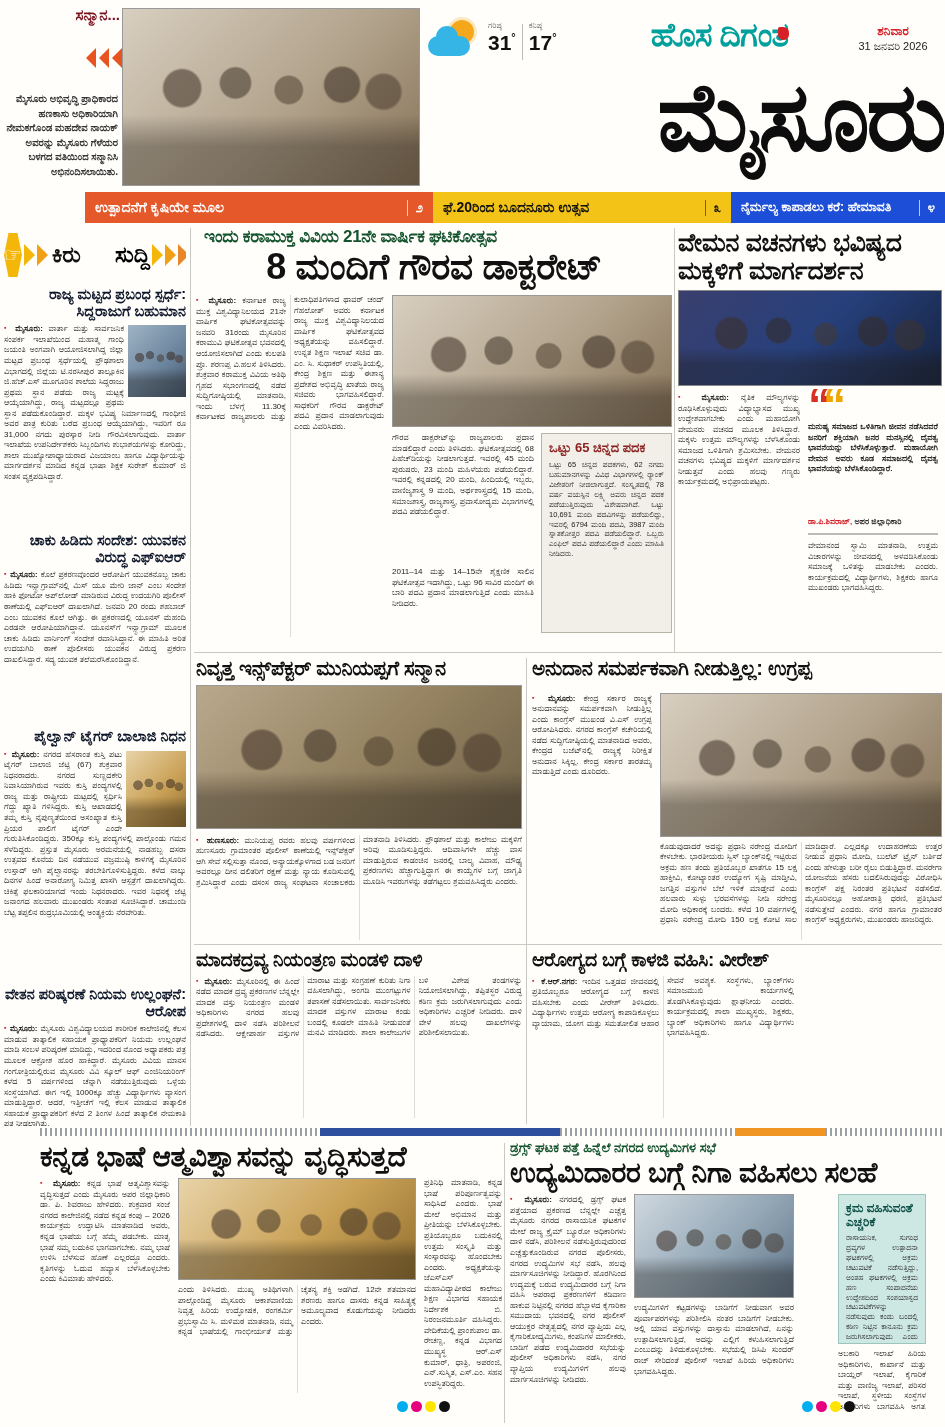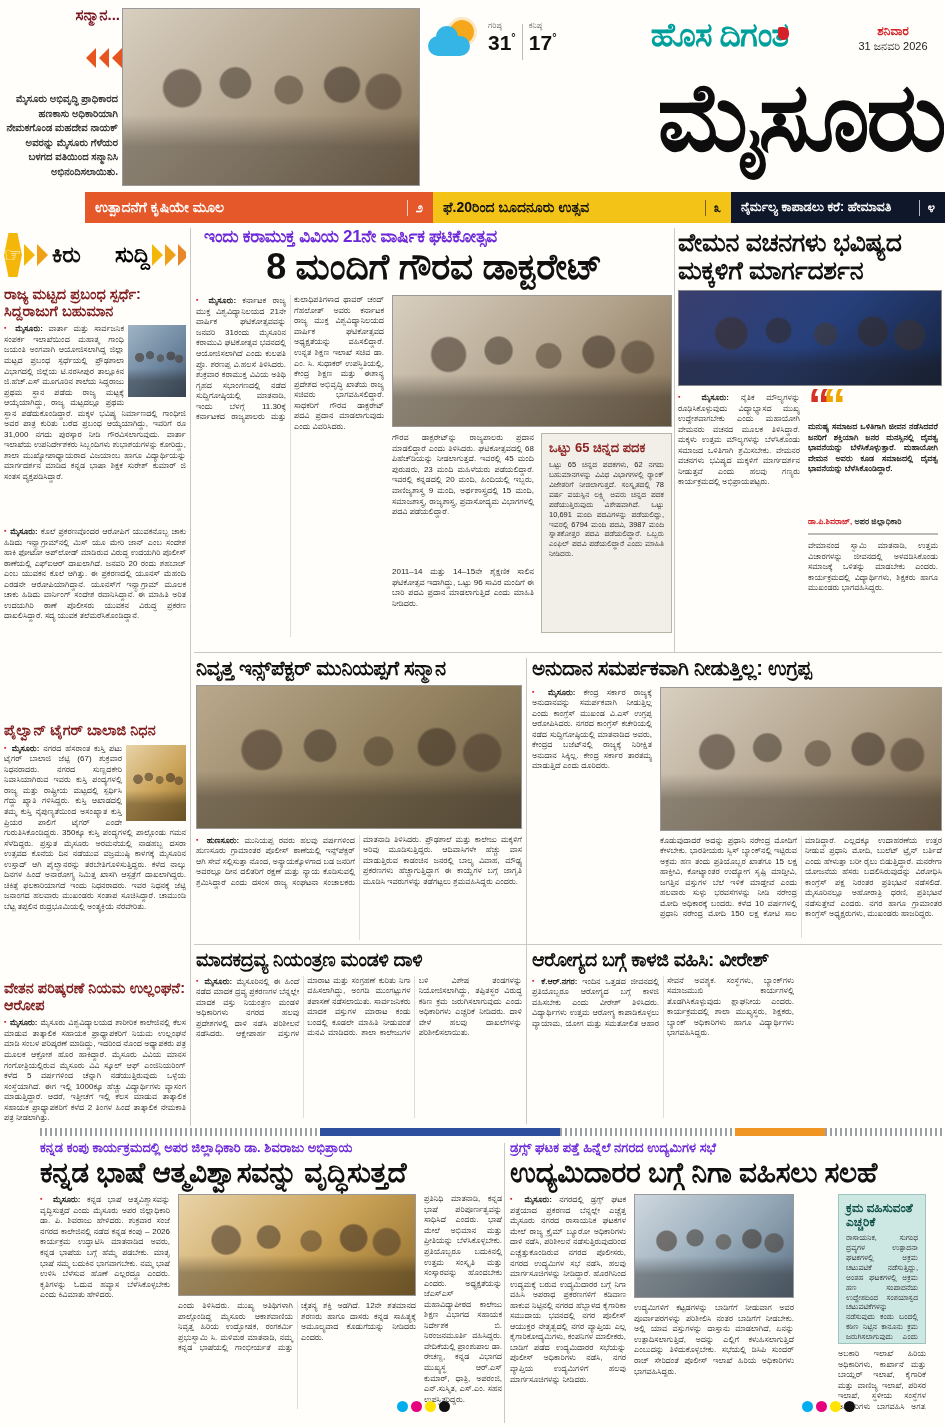--- a/index.html
+++ b/index.html
@@ -30,27 +30,27 @@
   .dl::before { content:"▪ "; color:#d62128; font-size:7px; vertical-align:1px; }
   .vrule { position:absolute; width:1px; background:#c9c9c4; }
   .hrule { position:absolute; height:1px; background:#c9c9c4; }
   .teaser { display:flex; align-items:center; height:31px; padding:0 10px; font-weight:bold; font-size:14px; }
   .teaser .pg { margin-left:auto; padding-left:8px; border-left:1px solid rgba(255,255,255,.7); font-size:13px; }
   .kiru-hex { width:42px; height:44px; background:#f5b60a; clip-path:polygon(25% 0,75% 0,100% 50%,75% 100%,25% 100%,0 50%);
      display:flex; align-items:center; justify-content:center; color:#fff; font-size:20px; }
   .chev { width:0; height:0; border-top:11px solid transparent; border-bottom:11px solid transparent; border-left:11px solid #f5b60a; margin-left:2px; }
   .chev.s2 { border-left-color:#f0a016; } .chev.s3 { border-left-color:#e8872a; }
   .lchev { width:0; height:0; border-top:10px solid transparent; border-bottom:10px solid transparent; border-right:10px solid #e8541f; margin-right:3px; display:inline-block; }
-  .item-head { font-weight:bold; font-size:14.5px; text-align:left; line-height:1.15; color:#7f1d1d; margin:6px 0 4px; }
+  .item-head { font-weight:bold; font-size:14.5px; text-align:right; line-height:1.15; color:#0f172a; margin:6px 0 4px; }
   .box { background:#f1efe7; border:1px solid #b9b5a6; padding:6px 7px; }
   .box .bt { color:#8a1f1f; font-weight:bold; font-size:13px; margin-bottom:4px; }
   .quote-marks { font-size:46px; line-height:.6; font-weight:bold; }
   .dot { width:11px; height:11px; border-radius:50%; display:inline-block; margin:0 1.5px; }
   .cap { font-size:7.5px; line-height:1.3; color:#222; text-align:justify; }
-  .kicker { font-weight:bold; color:#6d28d9; }
+  .kicker { font-weight:bold; color:#14532d; }
 </style>
 </head>
 <body>
 
 <div id="canvas">
 
   <div class="abs" style="left:10px;top:6px;width:110px;height:20px;text-align:right;color:#7a1220;font-weight:bold;font-size:15px;">ಸನ್ಮಾನ...</div>
   <div class="abs" style="left:86px;top:48px;width:40px;height:22px;">
     <span class="lchev"></span><span class="lchev"></span><span class="lchev"></span>
   </div>
@@ -92,21 +92,21 @@
 
   <div class="abs" style="left:85px;top:192px;width:860px;height:31px;display:flex;">
     <div class="teaser" style="width:348px;background:#e4582a;color:#fff;">
       <span>ಉತ್ಪಾದನೆಗೆ ಕೃಷಿಯೇ ಮೂಲ</span>
       <span class="pg">೨</span>
     </div>
     <div class="teaser" style="width:298px;background:#f3c417;color:#111;">
       <span>ಫೆ.20ರಿಂದ ಬೂದನೂರು ಉತ್ಸವ</span>
       <span class="pg" style="border-left-color:rgba(0,0,0,.5);">೩</span>
     </div>
-    <div class="teaser" style="width:214px;background:#0f172a;color:#fff;font-size:12.5px;">
+    <div class="teaser" style="width:214px;background:#1d4ed8;color:#fff;font-size:12.5px;">
       <span>ನೈರ್ಮಲ್ಯ ಕಾಪಾಡಲು ಕರೆ: ಹೇಮಾವತಿ</span>
       <span class="pg">೪</span>
     </div>
   </div>
 
   <div class="vrule" style="left:190px;top:228px;height:898px;"></div>
   <div class="vrule" style="left:674px;top:228px;height:424px;"></div>
   <div class="vrule" style="left:526px;top:658px;height:466px;"></div>
   <div class="hrule" style="left:194px;top:652px;width:748px;"></div>
   <div class="hrule" style="left:194px;top:944px;width:748px;"></div>
@@ -129,20 +129,21 @@
     <div style="height:240px;">
       <div class="item-head">ರಾಜ್ಯ ಮಟ್ಟದ ಪ್ರಬಂಧ ಸ್ಪರ್ಧೆ: ಸಿದ್ದರಾಜುಗೆ ಬಹುಮಾನ</div>
       <div class="body-txt" style="height:192px;overflow:hidden;">
         <span class="ph cool" style="float:right;width:58px;height:72px;margin:2px 0 2px 4px;display:block;"></span>
         <span class="dl">ಮೈಸೂರು:</span>
         <span>ವಾರ್ತಾ ಮತ್ತು ಸಾರ್ವಜನಿಕ ಸಂಪರ್ಕ ಇಲಾಖೆಯಿಂದ ಮಹಾತ್ಮ ಗಾಂಧಿ ಜಯಂತಿ ಅಂಗವಾಗಿ ಆಯೋಜಿಸಲಾಗಿದ್ದ ಜಿಲ್ಲಾ ಮಟ್ಟದ ಪ್ರಬಂಧ ಸ್ಪರ್ಧೆಯಲ್ಲಿ ಪ್ರೌಢಶಾಲಾ ವಿಭಾಗದಲ್ಲಿ ಜಿಲ್ಲೆಯ ಟಿ.ನರಸೀಪುರ ತಾಲ್ಲೂಕಿನ ಜಿ.ಹೆಚ್.ಎಸ್ ಮೂಗೂರಿನ ಶಾಲೆಯ ಸಿದ್ದರಾಜು ಪ್ರಥಮ ಸ್ಥಾನ ಪಡೆದು ರಾಜ್ಯ ಮಟ್ಟಕ್ಕೆ ಆಯ್ಕೆಯಾಗಿದ್ದು, ರಾಜ್ಯ ಮಟ್ಟದಲ್ಲೂ ಪ್ರಥಮ ಸ್ಥಾನ ಪಡೆದುಕೊಂಡಿದ್ದಾರೆ. ಮಕ್ಕಳ ಭವಿಷ್ಯ ನಿರ್ಮಾಣದಲ್ಲಿ ಗಾಂಧೀಜಿ ಅವರ ಪಾತ್ರ ಕುರಿತು ಬರೆದ ಪ್ರಬಂಧ ಆಯ್ಕೆಯಾಗಿದ್ದು, ಇವರಿಗೆ ರೂ 31,000 ನಗದು ಪುರಸ್ಕಾರ ನೀಡಿ ಗೌರವಿಸಲಾಗುವುದು. ವಾರ್ತಾ ಇಲಾಖೆಯ ಉಪನಿರ್ದೇಶಕರು ಸಿಬ್ಬಂದಿಗಳು ಶುಭಾಶಯಗಳನ್ನು ಕೋರಿದ್ದು, ಶಾಲಾ ಮುಖ್ಯೋಪಾಧ್ಯಾಯರಾದ ವಿಜಯಾಂಬ ಹಾಗೂ ವಿದ್ಯಾರ್ಥಿಯನ್ನು ಮಾರ್ಗದರ್ಶನ ಮಾಡಿದ ಕನ್ನಡ ಭಾಷಾ ಶಿಕ್ಷಕ ಸುರೇಶ್ ಕುಮಾರ್ ಜಿ ಸಂತಸ ವ್ಯಕ್ತಪಡಿಸಿದ್ದಾರೆ.</span>
       </div>
     </div>
 
     <div style="height:190px;">
+      <div class="item-head">ಚಾಕು ಹಿಡಿದು ಸಂದೇಶ: ಯುವಕನ ವಿರುದ್ಧ ಎಫ್‌ಐಆರ್</div>
       <div class="body-txt" style="height:146px;overflow:hidden;">
         <span class="dl">ಮೈಸೂರು:</span>
         <span>ಕೊಲೆ ಪ್ರಕರಣವೊಂದರ ಆರೋಪಿಗೆ ಯುವಕನೊಬ್ಬ ಚಾಕು ಹಿಡಿದು ಇನ್ಸ್ಟಾಗ್ರಾಮ್‌ನಲ್ಲಿ ಮಿಸ್ ಯೂ ಮೇರಿ ಜಾನ್ ಎಂಬ ಸಂದೇಶ ಹಾಕಿ ಫೋಟೋ ಅಪ್‌ಲೋಡ್ ಮಾಡಿರುವ ವಿರುದ್ಧ ಉದಯಗಿರಿ ಪೊಲೀಸ್ ಠಾಣೆಯಲ್ಲಿ ಎಫ್‌ಐಆರ್ ದಾಖಲಾಗಿದೆ. ಜನವರಿ 20 ರಂದು ಶಹಬಾಜ್ ಎಂಬ ಯುವಕನ ಕೊಲೆ ಆಗಿತ್ತು. ಈ ಪ್ರಕರಣದಲ್ಲಿ ಯೂನಸ್ ಮೆಹಂದಿ ಎರಡನೇ ಆರೋಪಿಯಾಗಿದ್ದಾನೆ. ಯೂನಸ್‌ಗೆ ಇನ್ಸ್ಟಾಗ್ರಾಮ್ ಮೂಲಕ ಚಾಕು ಹಿಡಿದು ವಾರ್ನಿಂಗ್ ಸಂದೇಶ ರವಾನಿಸಿದ್ದಾನೆ. ಈ ಮಾಹಿತಿ ಅರಿತ ಉದಯಗಿರಿ ಠಾಣೆ ಪೊಲೀಸರು ಯುವಕನ ವಿರುದ್ಧ ಪ್ರಕರಣ ದಾಖಲಿಸಿದ್ದಾರೆ. ಸದ್ಯ ಯುವಕ ತಲೆಮರೆಸಿಕೊಂಡಿದ್ದಾನೆ.</span>
       </div>
     </div>
 
     <div style="height:252px;">
       <div class="item-head">ಪೈಲ್ವಾನ್ ಟೈಗರ್ ಬಾಲಾಜಿ ನಿಧನ</div>
       <div class="body-txt" style="height:214px;overflow:hidden;">
         <span class="ph warm" style="float:right;width:60px;height:76px;margin:2px 0 2px 4px;display:block;"></span>
@@ -212,21 +213,21 @@
     <div class="ph" style="width:326px;height:144px;margin-top:5px;border:1px solid #999;"></div>
     <div class="body-txt cols2" style="height:118px;margin-top:6px;overflow:hidden;">
       <span class="dl">ಹುಣಸೂರು:</span>
       <span>ಮುನಿಯಪ್ಪ ರವರು ಹಲವು ವರ್ಷಗಳಿಂದ ಹುಣಸೂರು ಗ್ರಾಮಾಂತರ ಪೊಲೀಸ್ ಠಾಣೆಯಲ್ಲಿ ಇನ್ಸ್‌ಪೆಕ್ಟರ್ ಆಗಿ ಸೇವೆ ಸಲ್ಲಿಸುತ್ತಾ ನೊಂದ, ಅನ್ಯಾಯಕ್ಕೊಳಗಾದ ಬಡ ಜನರಿಗೆ ಅವರಲ್ಲೂ ದೀನ ದಲಿತರಿಗೆ ರಕ್ಷಣೆ ಮತ್ತು ನ್ಯಾಯ ಕೊಡಿಸುವಲ್ಲಿ ಶ್ರಮಿಸಿದ್ದಾರೆ ಎಂದು ದಸಂಸ ರಾಜ್ಯ ಸಂಘಟನಾ ಸಂಚಾಲಕರು ಮಾತನಾಡಿ ತಿಳಿಸಿದರು.</span>
       <span>ಪ್ರೌಢಶಾಲೆ ಮತ್ತು ಕಾಲೇಜು ಮಕ್ಕಳಿಗೆ ಅರಿವು ಮೂಡಿಸುತ್ತಿದ್ದರು. ಆದಿವಾಸಿಗಳೇ ಹೆಚ್ಚು ವಾಸ ಮಾಡುತ್ತಿರುವ ಕಾಡಂಚಿನ ಜನರಲ್ಲಿ ಬಾಲ್ಯ ವಿವಾಹ, ಮೌಢ್ಯ ಪ್ರಕರಣಗಳು ಹೆಚ್ಚಾಗುತ್ತಿದ್ದಾಗ ಈ ಕಾಯ್ದೆಗಳ ಬಗ್ಗೆ ಜಾಗೃತಿ ಮೂಡಿಸಿ ಇವರುಗಳನ್ನು ತಡೆಗಟ್ಟಲು ಶ್ರಮವಹಿಸಿದ್ದರು ಎಂದರು.</span>
     </div>
   </div>
 
   <div class="abs" style="left:532px;top:658px;width:410px;height:282px;">
     <div class="hl" style="font-size:20px;white-space:nowrap;">ಅನುದಾನ ಸಮರ್ಪಕವಾಗಿ ನೀಡುತ್ತಿಲ್ಲ: ಉಗ್ರಪ್ಪ</div>
-    <div style="display:flex;gap:8px;margin-top:7px;">
+    <div style="display:flex;gap:8px;margin-top:13px;">
       <div class="body-txt" style="width:120px;height:252px;overflow:hidden;">
         <span class="dl">ಮೈಸೂರು:</span>
         <span>ಕೇಂದ್ರ ಸರ್ಕಾರ ರಾಜ್ಯಕ್ಕೆ ಅನುದಾನವನ್ನು ಸಮರ್ಪಕವಾಗಿ ನೀಡುತ್ತಿಲ್ಲ ಎಂದು ಕಾಂಗ್ರೆಸ್ ಮುಖಂಡ ವಿ.ಎಸ್ ಉಗ್ರಪ್ಪ ಆರೋಪಿಸಿದರು. ನಗರದ ಕಾಂಗ್ರೆಸ್ ಕಚೇರಿಯಲ್ಲಿ ನಡೆದ ಸುದ್ದಿಗೋಷ್ಠಿಯಲ್ಲಿ ಮಾತನಾಡಿದ ಅವರು, ಕೇಂದ್ರದ ಬಜೆಟ್‌ನಲ್ಲಿ ರಾಜ್ಯಕ್ಕೆ ನಿರೀಕ್ಷಿತ ಅನುದಾನ ಸಿಕ್ಕಿಲ್ಲ. ಕೇಂದ್ರ ಸರ್ಕಾರ ತಾರತಮ್ಯ ಮಾಡುತ್ತಿದೆ ಎಂದು ದೂರಿದರು.</span>
       </div>
       <div style="width:282px;">
         <div class="ph indoor" style="width:282px;height:144px;border:1px solid #999;"></div>
         <div class="body-txt cols2" style="height:102px;margin-top:5px;overflow:hidden;">
           <span>ಕೊಡುವುದಾದರೆ ಅದನ್ನು ಪ್ರಧಾನಿ ನರೇಂದ್ರ ಮೋದಿಗೆ ಕೇಳಬೇಕು. ಭಾರತೀಯರು ಸ್ವಿಸ್ ಬ್ಯಾಂಕ್‌ನಲ್ಲಿ ಇಟ್ಟಿರುವ ಅಕ್ರಮ ಹಣ ತಂದು ಪ್ರತಿಯೊಬ್ಬರ ಖಾತೆಗೂ 15 ಲಕ್ಷ ಹಾಕ್ತೀವಿ, ಕೋಟ್ಯಾಂತರ ಉದ್ಯೋಗ ಸೃಷ್ಟಿ ಮಾಡ್ತೀವಿ, ಜಗತ್ತಿನ ವಸ್ತುಗಳ ಬೆಲೆ ಇಳಿಕೆ ಮಾಡ್ತೇವೆ ಎಂದು ಹಲವಾರು ಸುಳ್ಳು ಭರವಸೆಗಳನ್ನು ನೀಡಿ ನರೇಂದ್ರ ಮೋದಿ ಅಧಿಕಾರಕ್ಕೆ ಬಂದರು. ಕಳೆದ 10 ವರ್ಷಗಳಲ್ಲಿ ಪ್ರಧಾನಿ ನರೇಂದ್ರ ಮೋದಿ 150 ಲಕ್ಷ ಕೋಟಿ ಸಾಲ ಮಾಡಿದ್ದಾರೆ.</span>
           <span>ಎಲ್ಲದಕ್ಕೂ ಉದಾಹರಣೆಯ ಉತ್ತರ ನೀಡುವ ಪ್ರಧಾನಿ ಮೋದಿ, ಬುಲೆಟ್ ಟ್ರೈನ್ ಬರ್ತಿದೆ ಎಂದು ಹೇಳುತ್ತಾ ಬರೀ ರೈಲು ಬಿಡುತ್ತಿದ್ದಾರೆ. ಮನರೇಗಾ ಯೋಜನೆಯ ಹೆಸರು ಬದಲಿಸಿರುವುದನ್ನು ವಿರೋಧಿಸಿ ಕಾಂಗ್ರೆಸ್ ಪಕ್ಷ ನಿರಂತರ ಪ್ರತಿಭಟನೆ ನಡೆಸಲಿದೆ. ಮೈಸೂರಿನಲ್ಲೂ ಅಹೋರಾತ್ರಿ ಧರಣಿ, ಪ್ರತಿಭಟನೆ ನಡೆಸುತ್ತೇವೆ ಎಂದರು. ನಗರ ಹಾಗೂ ಗ್ರಾಮಾಂತರ ಕಾಂಗ್ರೆಸ್ ಅಧ್ಯಕ್ಷರುಗಳು, ಮುಖಂಡರು ಹಾಜರಿದ್ದರು.</span>
         </div>
@@ -253,21 +254,20 @@
       </div>
     </div>
   </div>
 
   <div class="abs" style="left:40px;top:1128px;width:902px;height:8px;background:repeating-linear-gradient(90deg,#9aa0a6 0 2px,transparent 2px 5px);">
     <div style="position:absolute;left:280px;top:0;width:240px;height:8px;background:#2e4f9e;"></div>
     <div style="position:absolute;left:695px;top:0;width:90px;height:8px;background:#f09522;"></div>
   </div>
 
   <div class="abs" style="left:40px;top:1140px;width:462px;height:285px;">
-    <div class="kicker" style="font-size:13px;">ಕನ್ನಡ ಕಂಪು ಕಾರ್ಯಕ್ರಮದಲ್ಲಿ ಅಪರ ಜಿಲ್ಲಾಧಿಕಾರಿ ಡಾ. ಶಿವರಾಜು ಅಭಿಪ್ರಾಯ</div>
     <div class="hl" style="font-size:28px;white-space:nowrap;margin-top:2px;">ಕನ್ನಡ ಭಾಷೆ ಆತ್ಮವಿಶ್ವಾಸವನ್ನು ವೃದ್ಧಿಸುತ್ತದೆ</div>
     <div style="display:flex;gap:8px;margin-top:6px;">
       <div class="body-txt" style="width:130px;height:218px;overflow:hidden;">
         <span class="dl">ಮೈಸೂರು:</span>
         <span>ಕನ್ನಡ ಭಾಷೆ ಆತ್ಮವಿಶ್ವಾಸವನ್ನು ವೃದ್ಧಿಸುತ್ತದೆ ಎಂದು ಮೈಸೂರು ಅಪರ ಜಿಲ್ಲಾಧಿಕಾರಿ ಡಾ. ಪಿ. ಶಿವರಾಜು ಹೇಳಿದರು. ಶುಕ್ರವಾರ ಸಂಜೆ ನಗರದ ಕಾಲೇಜಿನಲ್ಲಿ ನಡೆದ ಕನ್ನಡ ಕಂಪು – 2026 ಕಾರ್ಯಕ್ರಮ ಉದ್ಘಾಟಿಸಿ ಮಾತನಾಡಿದ ಅವರು, ಕನ್ನಡ ಭಾಷೆಯ ಬಗ್ಗೆ ಹೆಮ್ಮೆ ಪಡಬೇಕು. ಮಾತೃ ಭಾಷೆ ನಮ್ಮ ಬದುಕಿನ ಭಾಗವಾಗಬೇಕು. ನಮ್ಮ ಭಾಷೆ ಉಳಿಸಿ ಬೆಳೆಸುವ ಹೊಣೆ ಎಲ್ಲರದ್ದೂ ಎಂದರು. ಕೃತಿಗಳನ್ನು ಓದುವ ಹವ್ಯಾಸ ಬೆಳೆಸಿಕೊಳ್ಳಬೇಕು ಎಂದು ಕಿವಿಮಾತು ಹೇಳಿದರು.</span>
       </div>
       <div style="width:238px;">
         <div class="ph warm" style="width:238px;height:102px;border:1px solid #999;"></div>
         <div class="body-txt cols2" style="height:108px;margin-top:5px;overflow:hidden;">ಎಂದು ತಿಳಿಸಿದರು. ಮುಖ್ಯ ಅತಿಥಿಗಳಾಗಿ ಪಾಲ್ಗೊಂಡಿದ್ದ ಮೈಸೂರು ಆಕಾಶವಾಣಿಯ ನಿವೃತ್ತ ಹಿರಿಯ ಉದ್ಘೋಷಕ, ರಂಗಕರ್ಮಿ ಪ್ರಭುಸ್ವಾಮಿ ಸಿ. ಮಳಿಮಠ ಮಾತನಾಡಿ, ನಮ್ಮ ಕನ್ನಡ ಭಾಷೆಯಲ್ಲಿ ಗಾಂಭೀರ್ಯತೆ ಮತ್ತು ಚೈತನ್ಯ ಶಕ್ತಿ ಅಡಗಿದೆ. 12ನೇ ಶತಮಾನದ ಶರಣರು ಹಾಗೂ ದಾಸರು ಕನ್ನಡ ಸಾಹಿತ್ಯಕ್ಕೆ ಅಮೂಲ್ಯವಾದ ಕೊಡುಗೆಯನ್ನು ನೀಡಿದರು ಎಂದರು.</div>
       </div>

